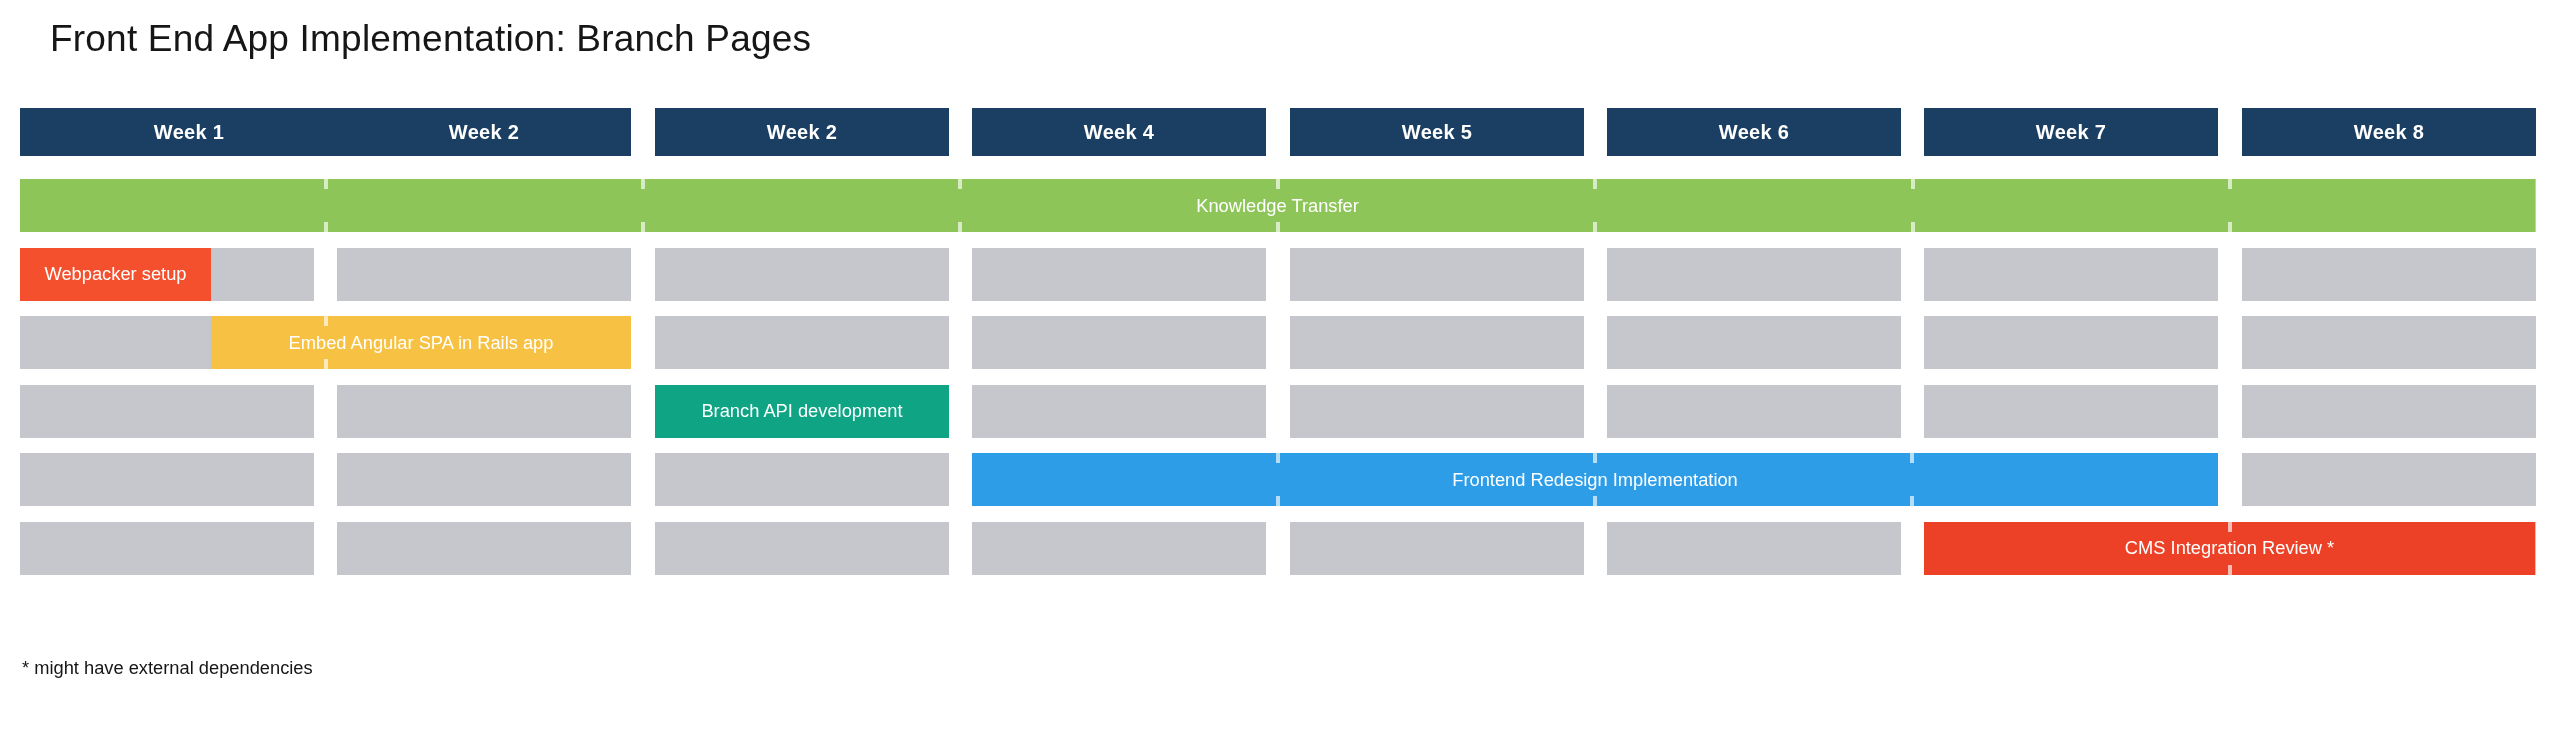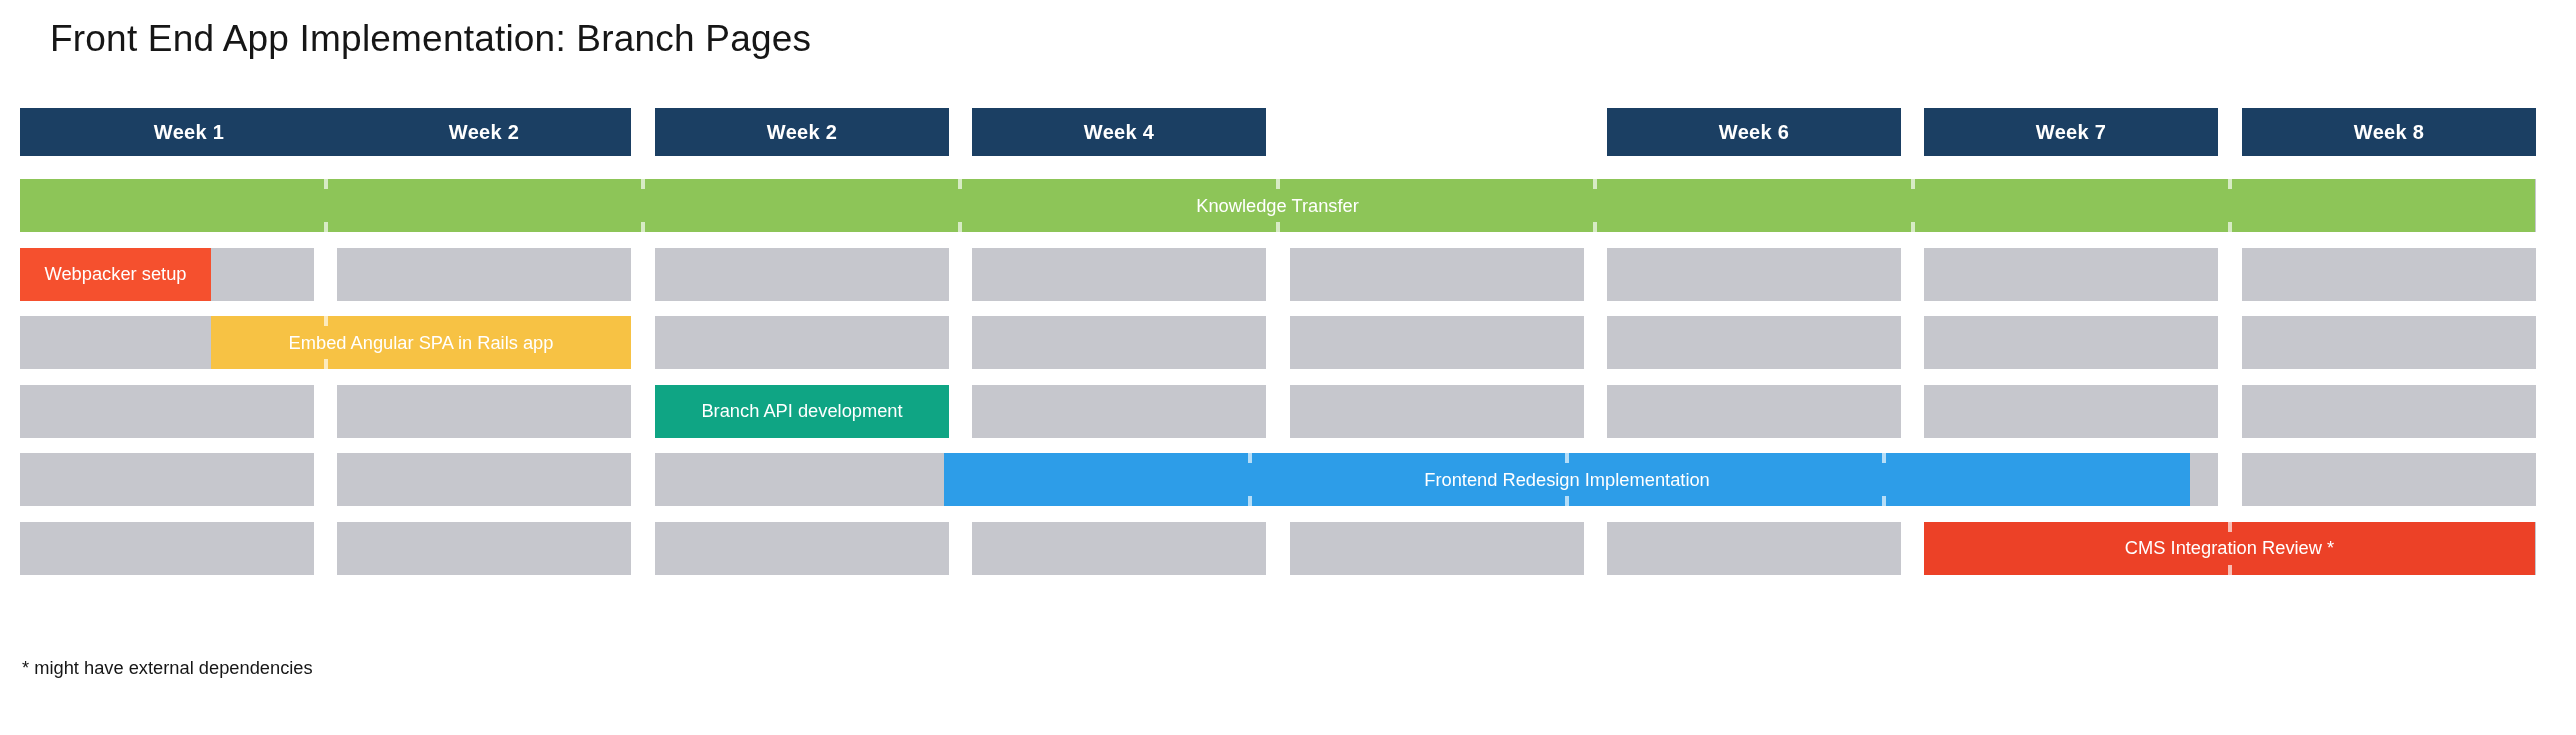--- a/index.html
+++ b/index.html
@@ -87,20 +87,21 @@
 <body>
 
 <div class="page">
   <div class="title">Front End App Implementation: Branch Pages</div>
   <div class="gantt" id="gantt">
       <div class="grid-row header-row">
         <div class="week-header" style="left: 0px; width: 338px; background: rgb(27, 63, 99); color: rgb(255, 255, 255);">Week 1</div>
         <div class="week-header" style="left: 317px; width: 294px; background: rgb(27, 63, 99); color: rgb(255, 255, 255);">Week 2</div>
         <div class="week-header" style="left: 635px; width: 294px; background: rgb(27, 63, 99); color: rgb(255, 255, 255);">Week 2</div>
         <div class="week-header" style="left: 952px; width: 294px; background: rgb(27, 63, 99); color: rgb(255, 255, 255);">Week 4</div>
+        <div class="week-header" style="left: 1270px; width: 294px; background: rgb(27, 63, 99); color: rgb(255, 255, 255);">Week 5</div>
         <div class="week-header" style="left: 1587px; width: 294px; background: rgb(27, 63, 99); color: rgb(255, 255, 255);">Week 6</div>
         <div class="week-header" style="left: 1904px; width: 294px; background: rgb(27, 63, 99); color: rgb(255, 255, 255);">Week 7</div>
         <div class="week-header" style="left: 2222px; width: 294px; background: rgb(27, 63, 99); color: rgb(255, 255, 255);">Week 8</div>
       </div>
       <div class="grid-row task-row">
         <div class="cell" style="left: 0px; width: 294px; background: rgb(198, 199, 205);"></div>
         <div class="cell" style="left: 317px; width: 294px; background: rgb(198, 199, 205);"></div>
         <div class="cell" style="left: 635px; width: 294px; background: rgb(198, 199, 205);"></div>
         <div class="cell" style="left: 952px; width: 294px; background: rgb(198, 199, 205);"></div>
         <div class="cell" style="left: 1270px; width: 294px; background: rgb(198, 199, 205);"></div>
@@ -168,21 +169,21 @@
       </div>
       <div class="grid-row task-row">
         <div class="cell" style="left: 0px; width: 294px; background: rgb(198, 199, 205);"></div>
         <div class="cell" style="left: 317px; width: 294px; background: rgb(198, 199, 205);"></div>
         <div class="cell" style="left: 635px; width: 294px; background: rgb(198, 199, 205);"></div>
         <div class="cell" style="left: 952px; width: 294px; background: rgb(198, 199, 205);"></div>
         <div class="cell" style="left: 1270px; width: 294px; background: rgb(198, 199, 205);"></div>
         <div class="cell" style="left: 1587px; width: 294px; background: rgb(198, 199, 205);"></div>
         <div class="cell" style="left: 1904px; width: 294px; background: rgb(198, 199, 205);"></div>
         <div class="cell" style="left: 2222px; width: 294px; background: rgb(198, 199, 205);"></div>
-        <div class="bar" style="left: 924px; width: 1246px; background: rgb(45, 157, 232); color: rgb(255, 255, 255);">
+        <div class="bar" style="left: 952px; width: 1246px; background: rgb(45, 157, 232); color: rgb(255, 255, 255);">
           <span>Frontend Redesign Implementation</span>
           <div class="tick top" style="left: 304px;"></div>
           <div class="tick bottom" style="left: 304px;"></div>
           <div class="tick top" style="left: 621px;"></div>
           <div class="tick bottom" style="left: 621px;"></div>
           <div class="tick top" style="left: 938px;"></div>
           <div class="tick bottom" style="left: 938px;"></div>
         </div>
       </div>
       <div class="grid-row task-row">

